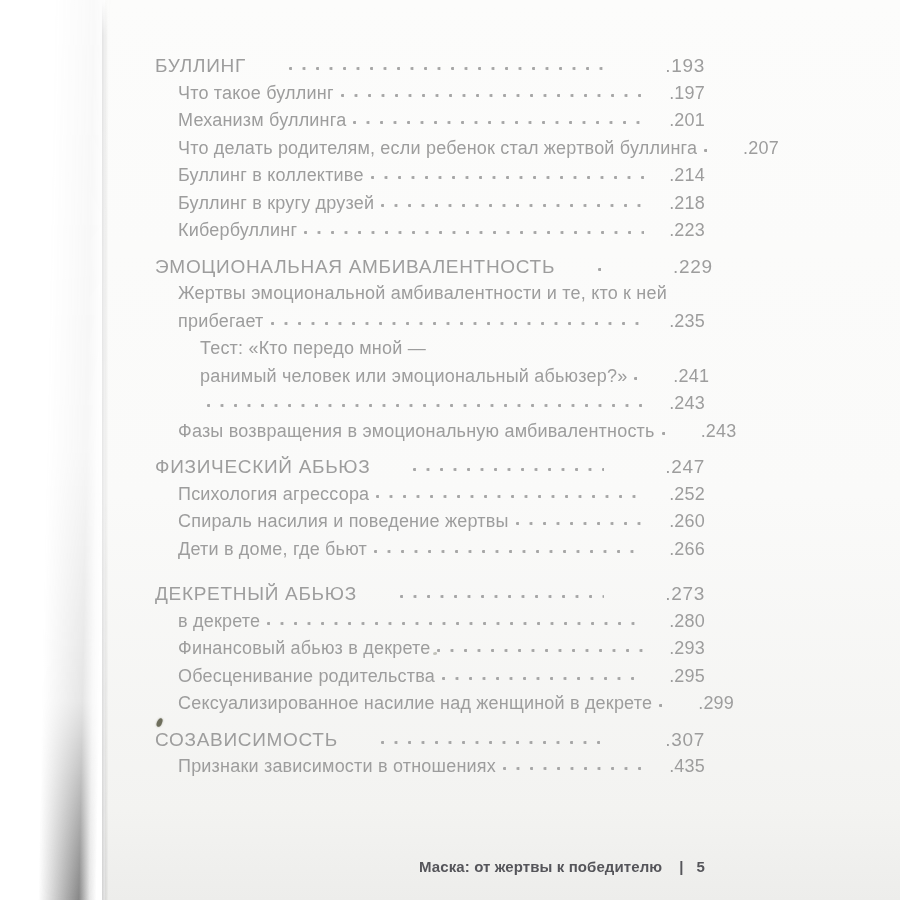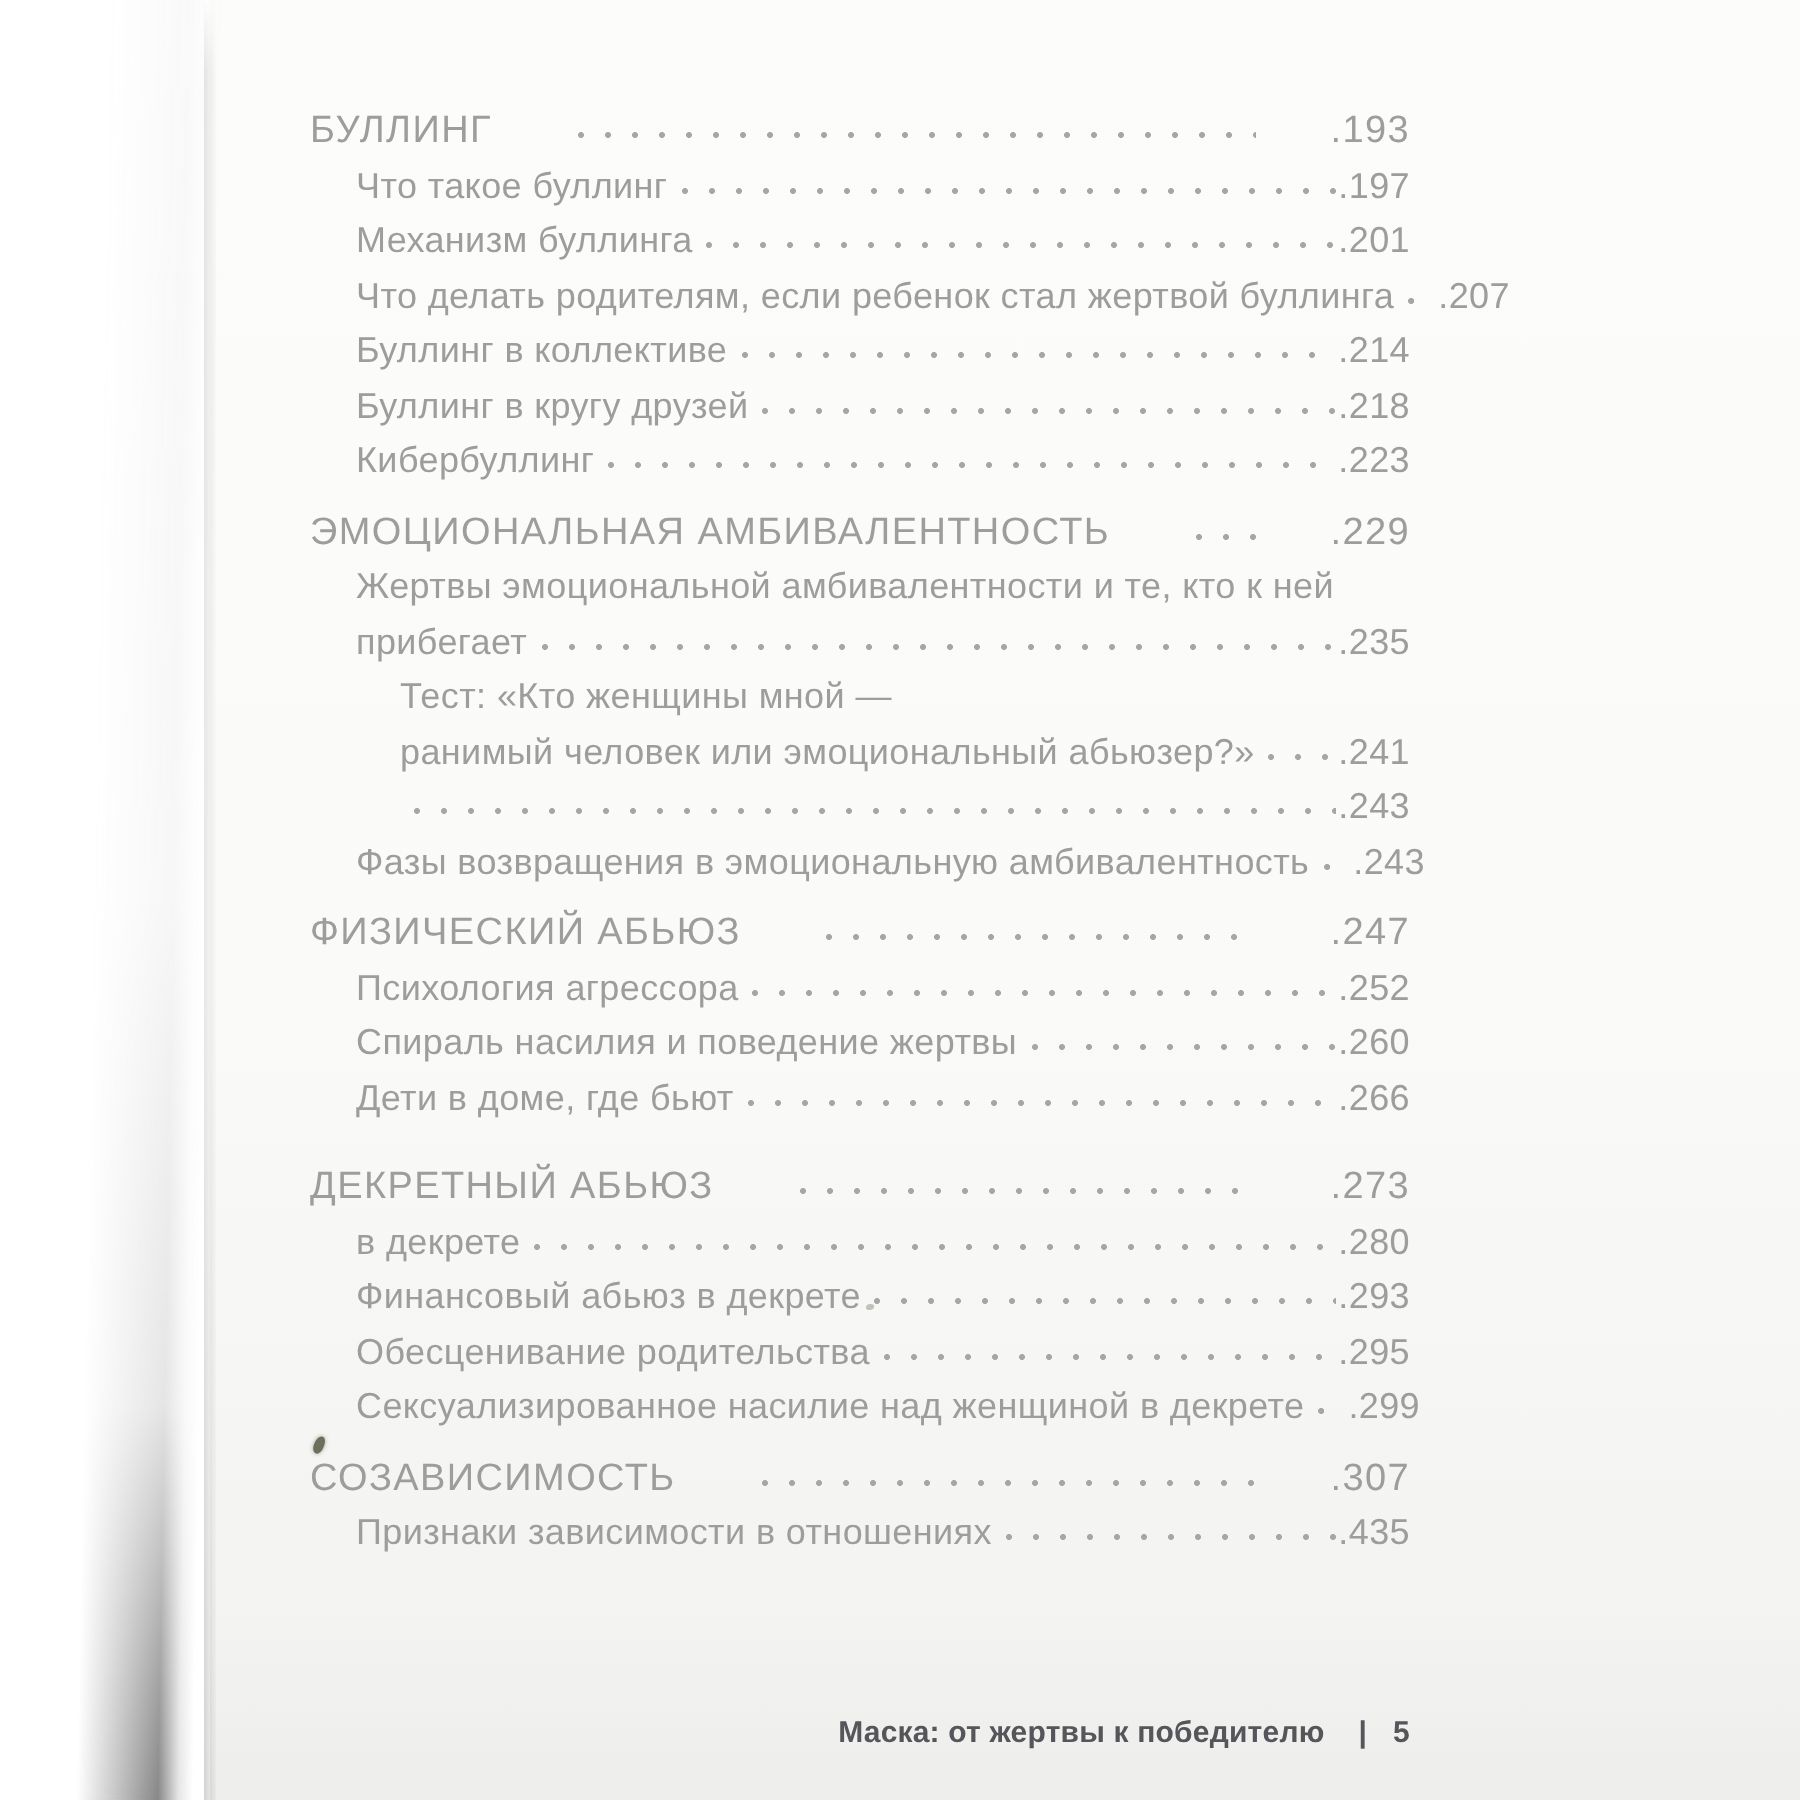--- a/index.html
+++ b/index.html
@@ -47,21 +47,21 @@
   .row.head{font-size:19px;letter-spacing:0.7px;gap:36px;}
   .row .title{flex:0 0 auto;}
   .ind1{padding-left:23px;text-align:center;}
   .ind2{padding-left:45px;}
   .leader{
     flex:1 1 auto;min-width:14px;height:14px;margin:0 1px 0 7px;
     background-image:radial-gradient(circle at 1.5px 50%, #a6a6a6 1.35px, rgba(0,0,0,0) 1.6px);
     background-size:13.5px 5px;background-repeat:repeat-x;
     background-position:left 0 bottom 1px;
   }
-  .num{flex:0 0 auto;}
+  .num{flex:0 0 auto;margin-left:24px;}
   .num::before{content:".";}
 
   
   .footer{
     position:absolute;right:195px;bottom:25px;
     display:flex;align-items:baseline;
     font-size:15px;font-weight:700;color:#55555a;letter-spacing:0.1px;margin-top:16px;
   }
   .footer .sep{margin:0 13px 0 17px;font-weight:700;}
   .footer .pnum{font-weight:700;}
@@ -122,21 +122,21 @@
           </div>
           <div class="row ind1">
             <span class="title">Жертвы эмоциональной амбивалентности и те, кто к ней</span>
           </div>
           <div class="row ind1">
             <span class="title">прибегает</span>
             <span class="leader"></span>
             <span class="num">235</span>
           </div>
           <div class="row ind2">
-            <span class="title">Тест: «Кто женщины мной —</span>
+            <span class="title">Тест: «Кто передо мной —</span>
           </div>
           <div class="row ind2">
             <span class="title">ранимый человек или эмоциональный абьюзер?»</span>
             <span class="leader"></span>
             <span class="num">241</span>
           </div>
           <div class="row ind2">
             <span class="leader"></span>
             <span class="num">243</span>
           </div>

